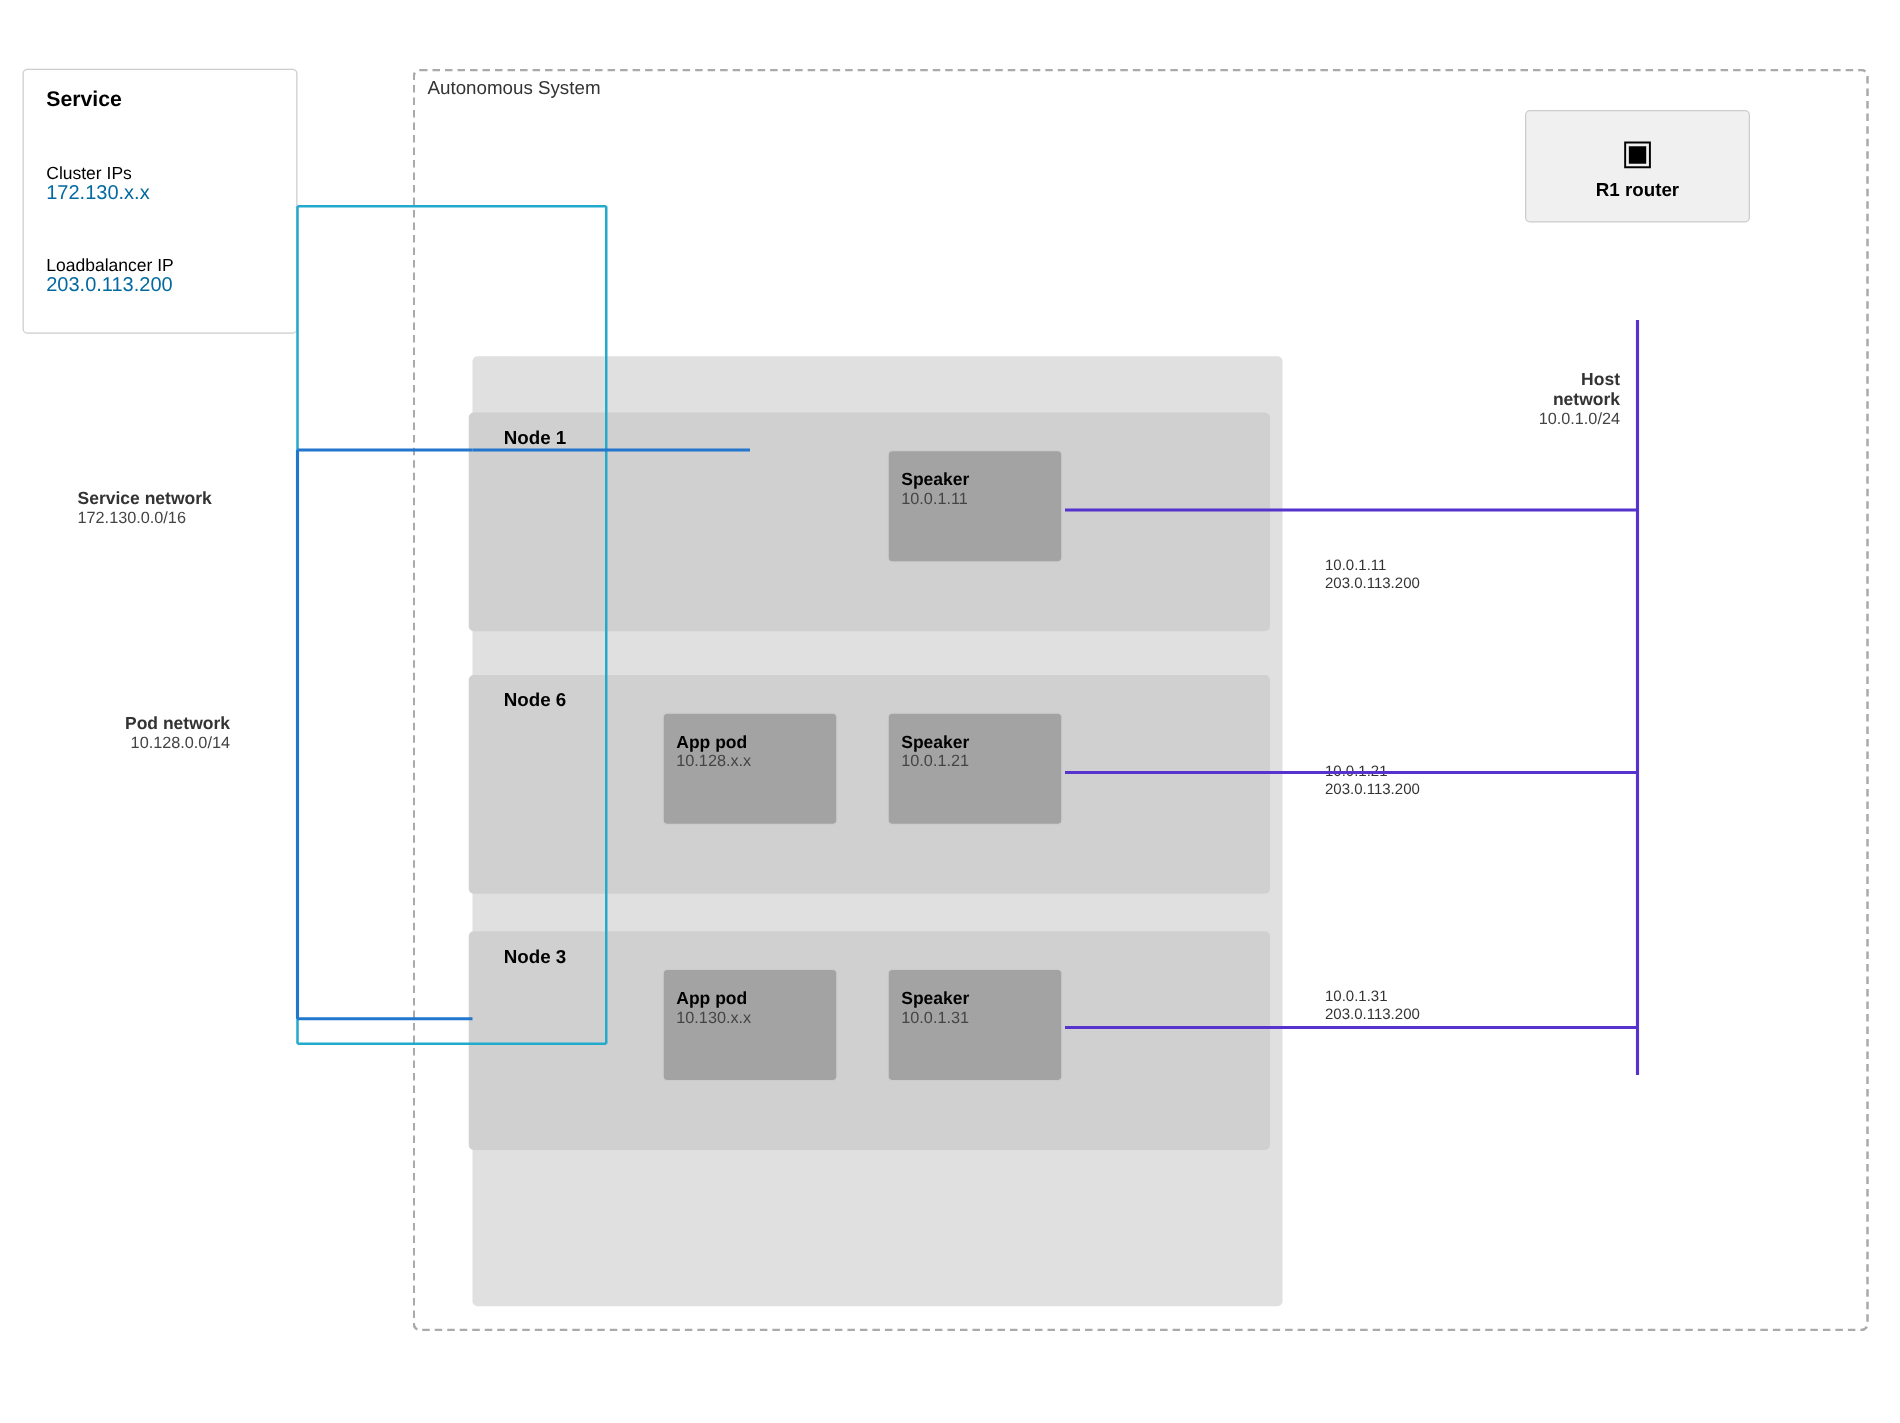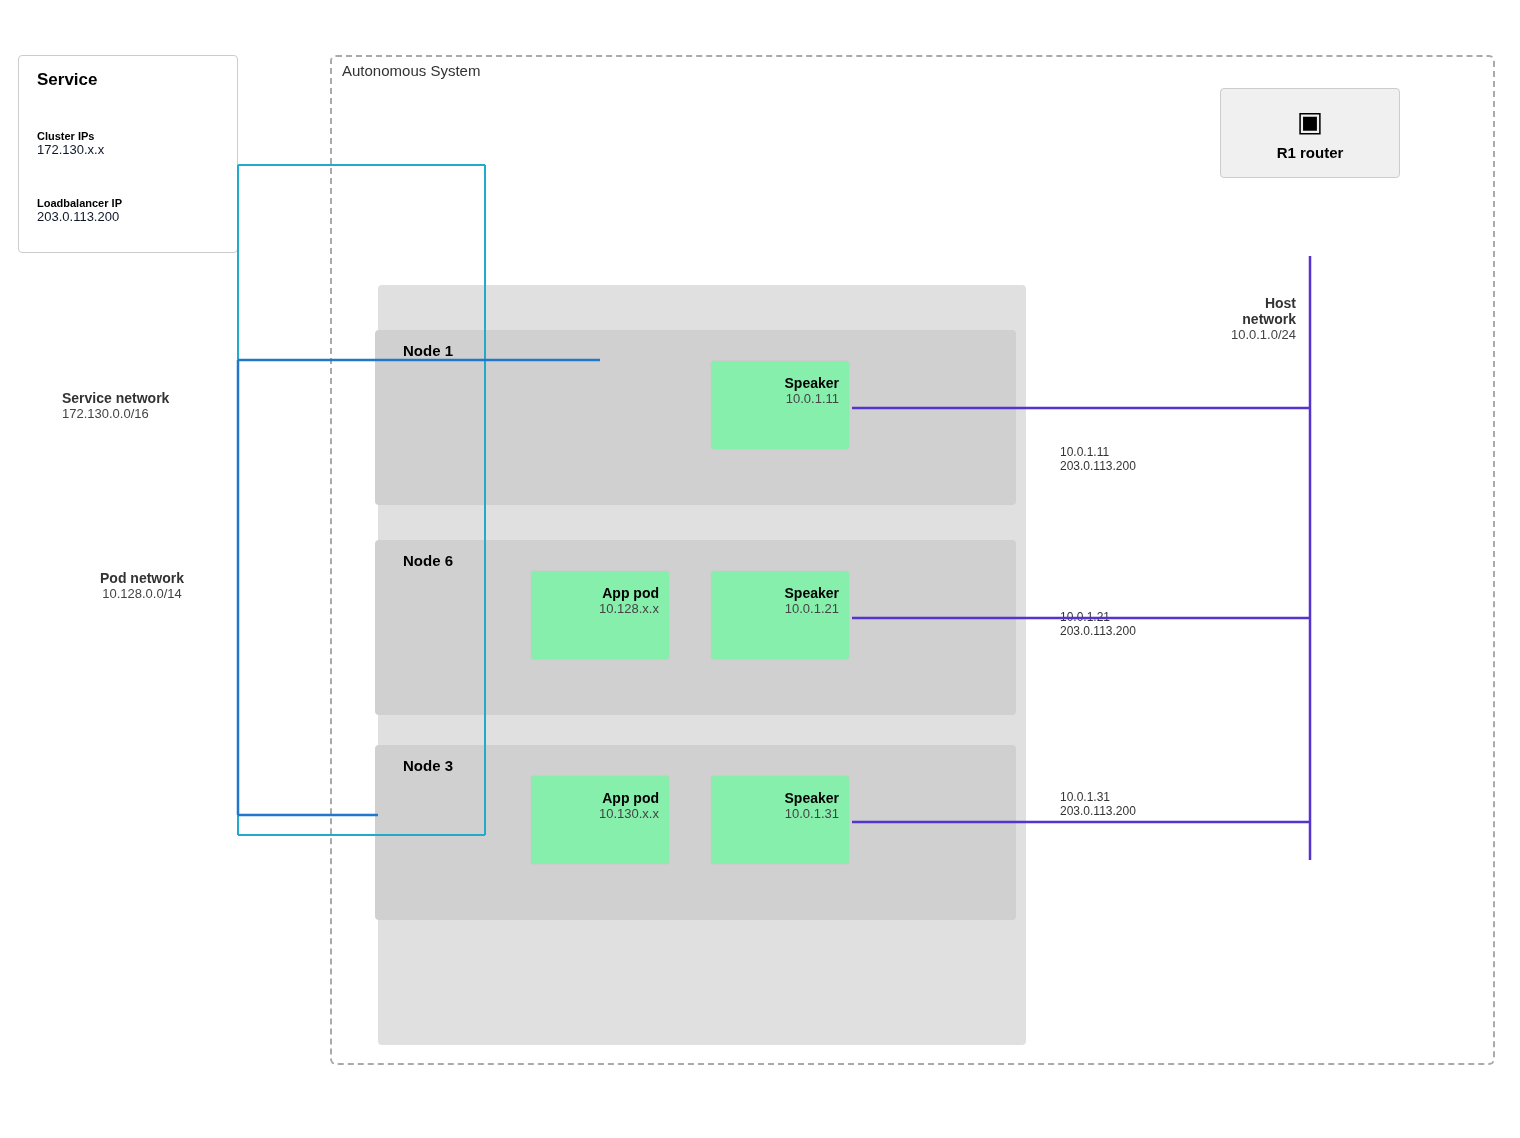--- a/index.html
+++ b/index.html
@@ -30,27 +30,27 @@
     }
     .service-title {
       font-weight: 700;
       font-size: 17px;
       margin-bottom: 12px;
     }
     .service-item {
       margin-bottom: 14px;
     }
     .service-item-label {
-      font-weight: 700;
-      font-size: 11px;
+      font-weight: 400;
+      font-size: 14px;
       margin-top: 40px;
     }
     .service-item-value {
-      font-size: 13px;
-      color: #0f172a;
+      font-size: 16px;
+      color: #0369a1;
     }
 
     
     .autonomous-box {
       position: absolute;
       left: 330px;
       top: 55px;
       width: 1165px;
       height: 1010px;
       border: 2px dashed #aaa;
@@ -115,24 +115,24 @@
       margin-bottom: 8px;
       position: absolute;
       top: 12px;
       left: 28px;
       text-align: center;
     }
 
     
     .pod-box {
       position: absolute;
-      background: #86efac;
+      background: #a3a3a3;
       border: 1.5px solid #ccc;
       border-radius: 4px;
-      text-align: right;
+      text-align: left;
       padding: 14px 10px;
     }
     .pod-box .pod-label {
       font-weight: 600;
       font-size: 14px;
     }
     .pod-box .pod-ip {
       font-size: 13px;
       color: #444;
     }
@@ -182,21 +182,21 @@
       font-size: 14px;
       color: #333;
       text-align: left;
     }
     .pod-network-label {
       position: absolute;
       left: 100px;
       top: 570px;
       font-size: 14px;
       color: #333;
-      text-align: center;
+      text-align: right;
     }
 
     
     .bgp-label {
       position: absolute;
       font-size: 12px;
       color: #333;
       text-align: left;
     }
     .bgp-label-n1 {

